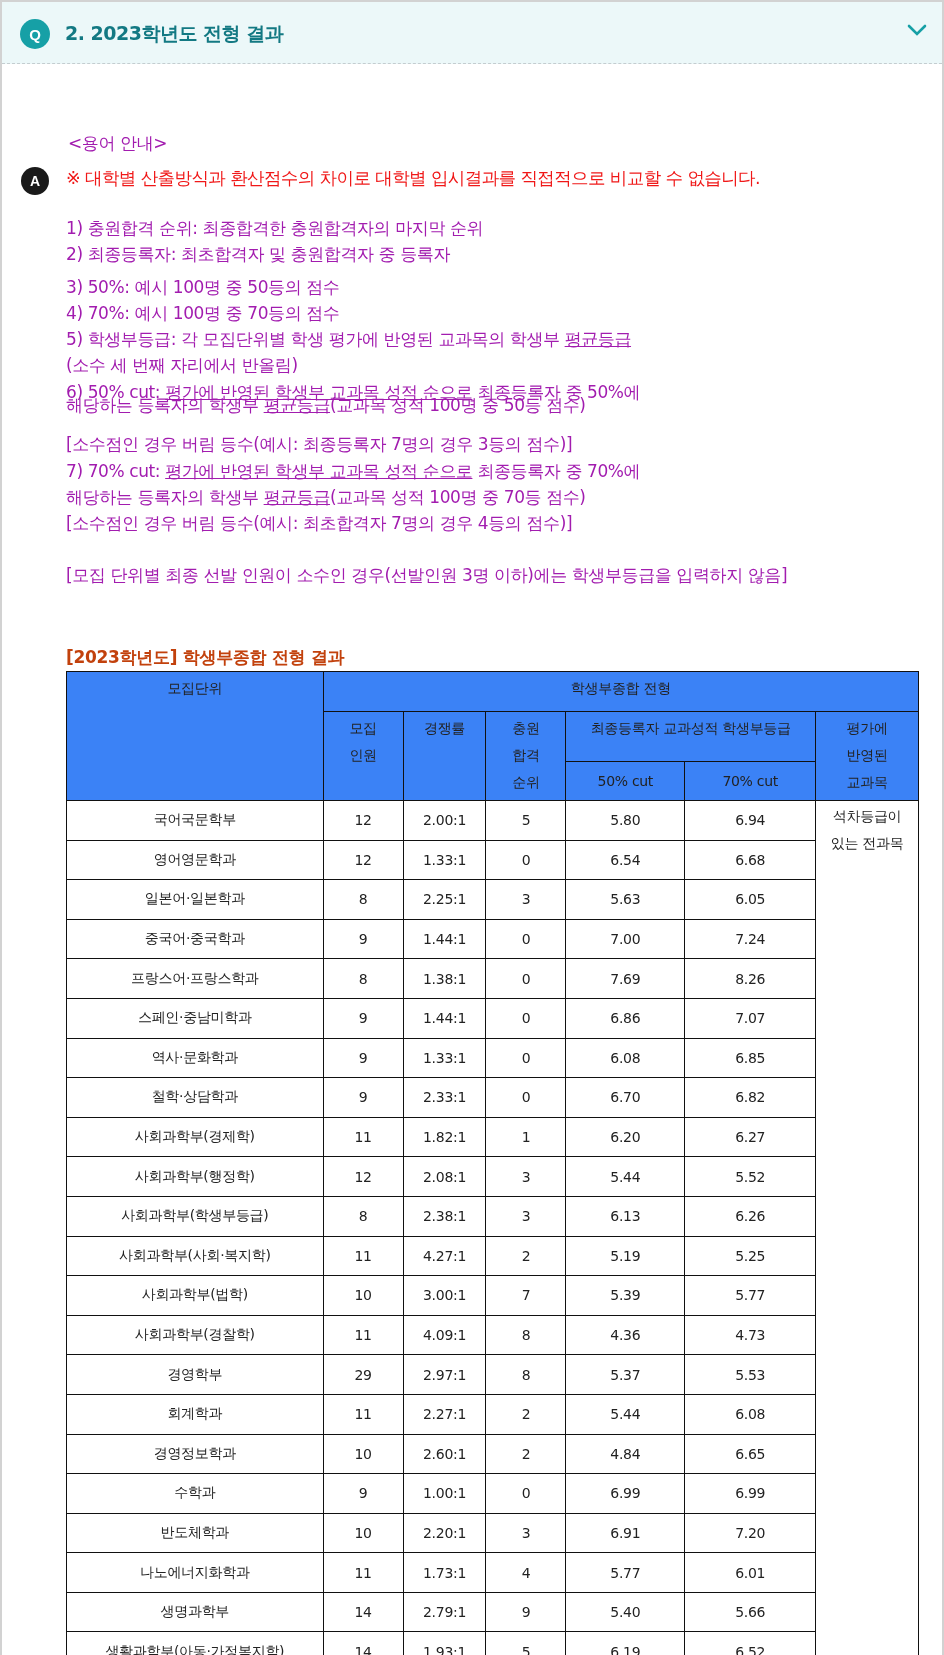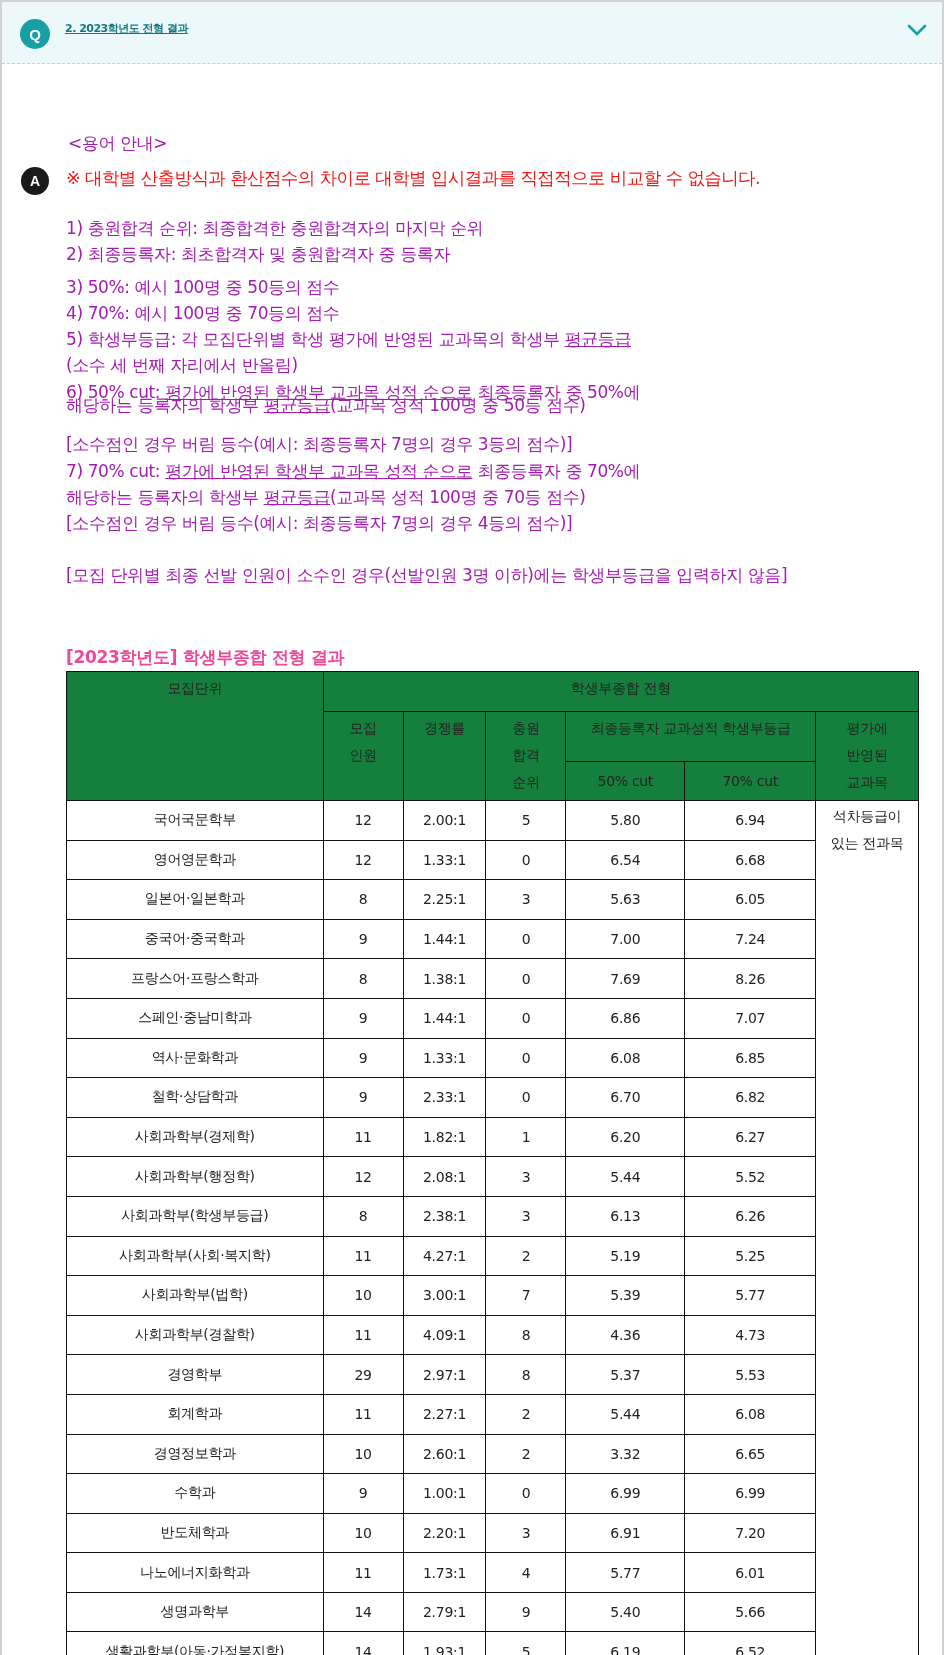--- a/index.html
+++ b/index.html
@@ -14,42 +14,42 @@
     height: 62px; background: #ecf8f9; border-bottom: 1px dashed #c4cdd0;
     display: flex; align-items: center; position: relative; cursor: pointer;
   }
   .q-badge {
     position: absolute; left: 18px; top: 17px; width: 30px; height: 30px; border-radius: 50%;
     background: #16a0a6; color: #fff; font-weight: bold; font-size: 15px;
     display: flex; align-items: center; justify-content: center;
     font-family: "Liberation Sans", sans-serif;
   }
   .q-title {
-    position: absolute; left: 63px; top: 19px; font-size: 11px; font-weight: bold;
-    color: #137983; text-decoration: underline; letter-spacing: -0.5px;
+    position: absolute; left: 63px; top: 19px; font-size: 19px; font-weight: bold;
+    color: #137983; letter-spacing: -0.5px;
   }
   .chevron { position: absolute; right: 14px; top: 20px; width: 22px; height: 16px; }
   .a-body { position: relative; padding: 0; }
   .a-badge {
     position: absolute; left: 19px; top: 103px; width: 28px; height: 28px; border-radius: 50%;
     background: #1a1a1a; color: #fff; font-weight: bold; font-size: 14px;
     display: flex; align-items: center; justify-content: center;
     font-family: "Liberation Sans", sans-serif;
   }
   .line { position: absolute; left: 64px; font-size: 17px; color: #a21caf; white-space: nowrap; letter-spacing: -0.4px; }
   .guide { left: 66px; }
   .warn { color: #f01818; font-weight: normal; font-size: 17.5px; letter-spacing: -0.6px; }
   .u { text-decoration: underline; }
-  .tbl-title { position: absolute; left: 64px; top: 582px; font-size: 17px; font-weight: bold; color: #ec4899; letter-spacing: -0.3px; }
+  .tbl-title { position: absolute; left: 64px; top: 582px; font-size: 17px; font-weight: bold; color: #c2410c; letter-spacing: -0.3px; }
   table {
     position: absolute; left: 64px; top: 607px; width: 853px;
     border-collapse: collapse; font-size: 14px; color: #222; letter-spacing: -0.3px;
   }
   td, th { border: 1px solid #111; text-align: center; font-weight: normal; }
-  th { background: #15803d; vertical-align: top; line-height: 27px; padding-top: 3px; }
+  th { background: #3b82f6; vertical-align: top; line-height: 27px; padding-top: 3px; }
   td { height: 39.6px; vertical-align: middle; }
   td.note { vertical-align: top; line-height: 27px; padding-top: 2px; }
 </style>
 </head>
 <body>
 
 <div class="faq">
   <div class="q-bar">
     <div class="q-badge">Q</div>
     <a class="q-title">2. 2023학년도 전형 결과</a>
@@ -69,21 +69,21 @@
     <div class="line" style="top:238px">4) 70%: 예시 100명 중 70등의 점수</div>
     <div class="line" style="top:264px"><span>5) 학생부등급: 각 모집단위별 학생 평가에 반영된 교과목의 학생부 </span><span class="u">평균등급</span></div>
     <div class="line" style="top:290px">(소수 세 번째 자리에서 반올림)</div>
 
     <div class="line" style="top:317px"><span>6) 50% cut: </span><span class="u">평가에 반영된 학생부 교과목 성적 순으로</span><span> 최종등록자 중 50%에</span></div>
     <div class="line" style="top:330px"><span>해당하는 등록자의 학생부 </span><span class="u">평균등급</span><span>(교과목 성적 100명 중 50등 점수)</span></div>
     <div class="line" style="top:369px">[소수점인 경우 버림 등수(예시: 최종등록자 7명의 경우 3등의 점수)]</div>
 
     <div class="line" style="top:396px"><span>7) 70% cut: </span><span class="u">평가에 반영된 학생부 교과목 성적 순으로</span><span> 최종등록자 중 70%에</span></div>
     <div class="line" style="top:422px"><span>해당하는 등록자의 학생부 </span><span class="u">평균등급</span><span>(교과목 성적 100명 중 70등 점수)</span></div>
-    <div class="line" style="top:448px">[소수점인 경우 버림 등수(예시: 최종등록자 7명의 경우 4등의 점수)]</div>
+    <div class="line" style="top:448px">[소수점인 경우 버림 등수(예시: 최초합격자 7명의 경우 4등의 점수)]</div>
 
     <div class="line" style="top:500px">[모집 단위별 최종 선발 인원이 소수인 경우(선발인원 3명 이하)에는 학생부등급을 입력하지 않음]</div>
 
     <div class="tbl-title">[2023학년도] 학생부종합 전형 결과</div>
 
     <table>
       <colgroup>
         <col style="width:257px">
           <col style="width:80px">
           <col style="width:83px">
@@ -237,21 +237,21 @@
             <td>2.27:1</td>
             <td>2</td>
             <td>5.44</td>
             <td>6.08</td>
           </tr>
           <tr>
             <td>경영정보학과</td>
             <td>10</td>
             <td>2.60:1</td>
             <td>2</td>
-            <td>3.32</td>
+            <td>4.84</td>
             <td>6.65</td>
           </tr>
           <tr>
             <td>수학과</td>
             <td>9</td>
             <td>1.00:1</td>
             <td>0</td>
             <td>6.99</td>
             <td>6.99</td>
           </tr>

